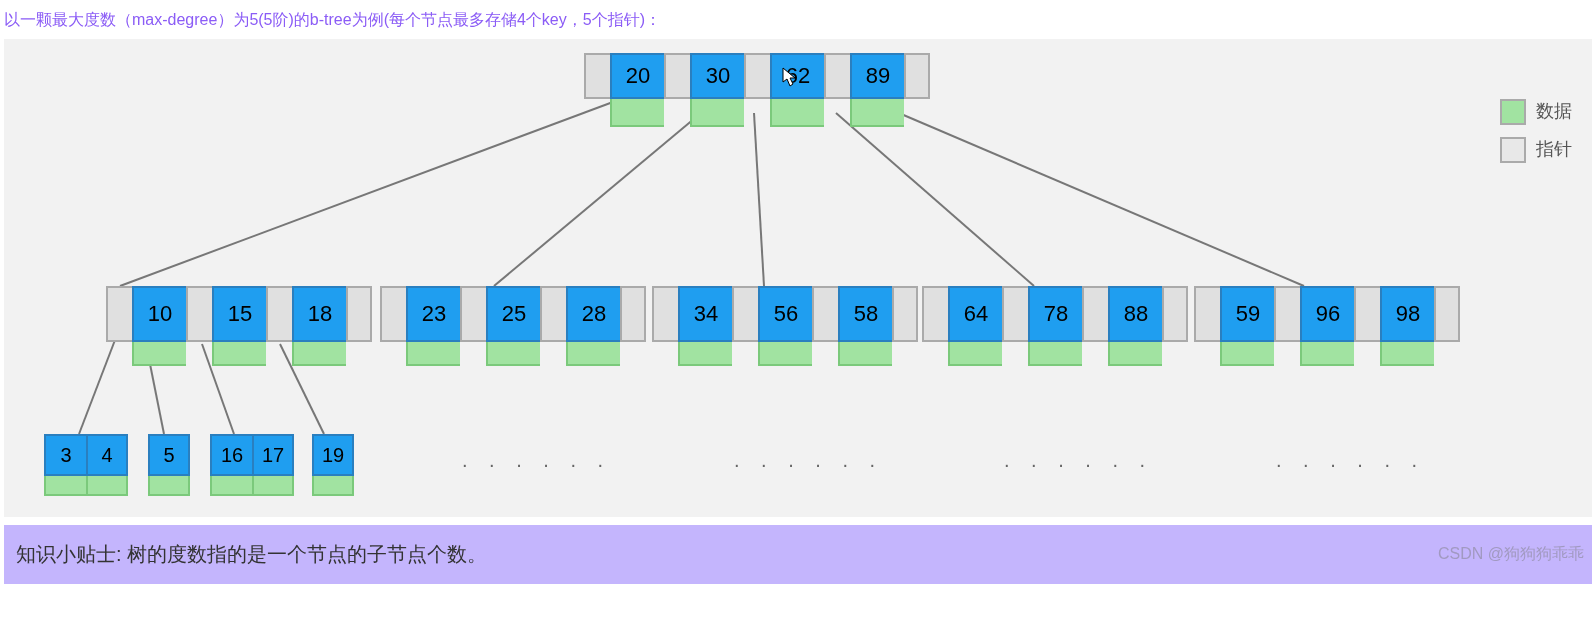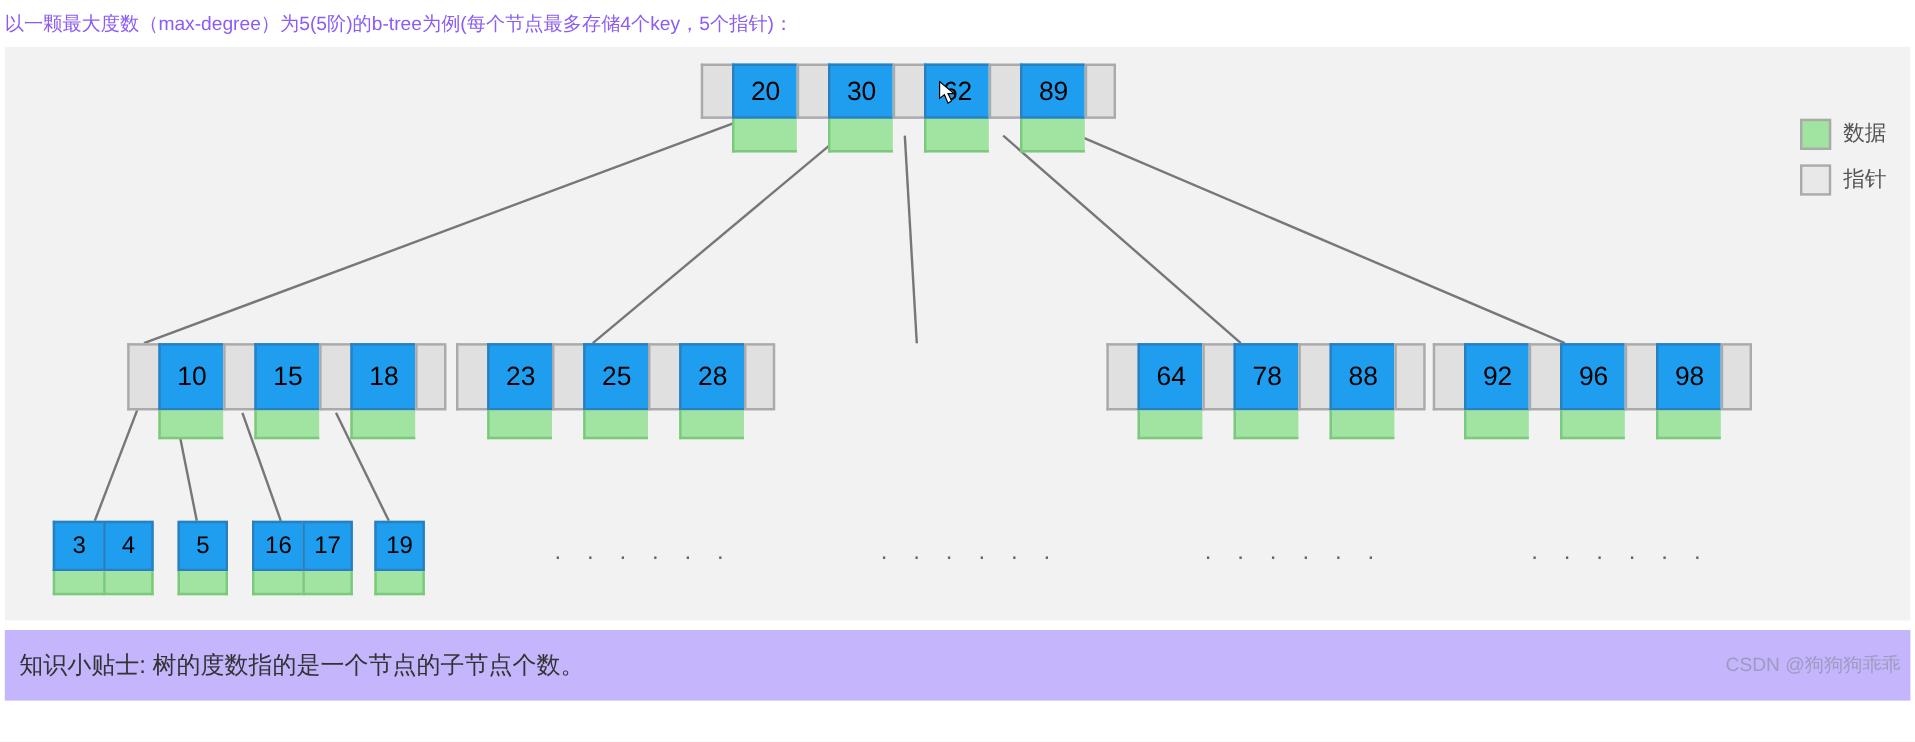--- a/index.html
+++ b/index.html
@@ -172,20 +172,40 @@
       <div class="dspacer"></div>
         <div class="dcell"></div>
       <div class="dspacer"></div>
         <div class="dcell"></div>
       <div class="dspacer"></div>
         <div class="dcell"></div>
       <div class="dspacer"></div>
     </div>
   </div>
 
+  <div class="node medium" style="left:648px; top:247px;">
+    <div class="row-top">
+      <div class="ptr"></div>
+      <div class="key">34</div>
+      <div class="ptr"></div>
+      <div class="key">56</div>
+      <div class="ptr"></div>
+      <div class="key">58</div>
+      <div class="ptr"></div>
+    </div>
+    <div class="row-bot">
+      <div class="dspacer"></div>
+        <div class="dcell"></div>
+      <div class="dspacer"></div>
+        <div class="dcell"></div>
+      <div class="dspacer"></div>
+        <div class="dcell"></div>
+      <div class="dspacer"></div>
+    </div>
+  </div>
 
   <div class="node medium" style="left:918px; top:247px;">
     <div class="row-top">
       <div class="ptr"></div>
       <div class="key">64</div>
       <div class="ptr"></div>
       <div class="key">78</div>
       <div class="ptr"></div>
       <div class="key">88</div>
       <div class="ptr"></div>
@@ -197,21 +217,21 @@
         <div class="dcell"></div>
       <div class="dspacer"></div>
         <div class="dcell"></div>
       <div class="dspacer"></div>
     </div>
   </div>
 
   <div class="node medium" style="left:1190px; top:247px;">
     <div class="row-top">
       <div class="ptr"></div>
-      <div class="key">92</div>
+      <div class="key">59</div>
       <div class="ptr"></div>
       <div class="key">96</div>
       <div class="ptr"></div>
       <div class="key">98</div>
       <div class="ptr"></div>
     </div>
     <div class="row-bot">
       <div class="dspacer"></div>
         <div class="dcell"></div>
       <div class="dspacer"></div>

